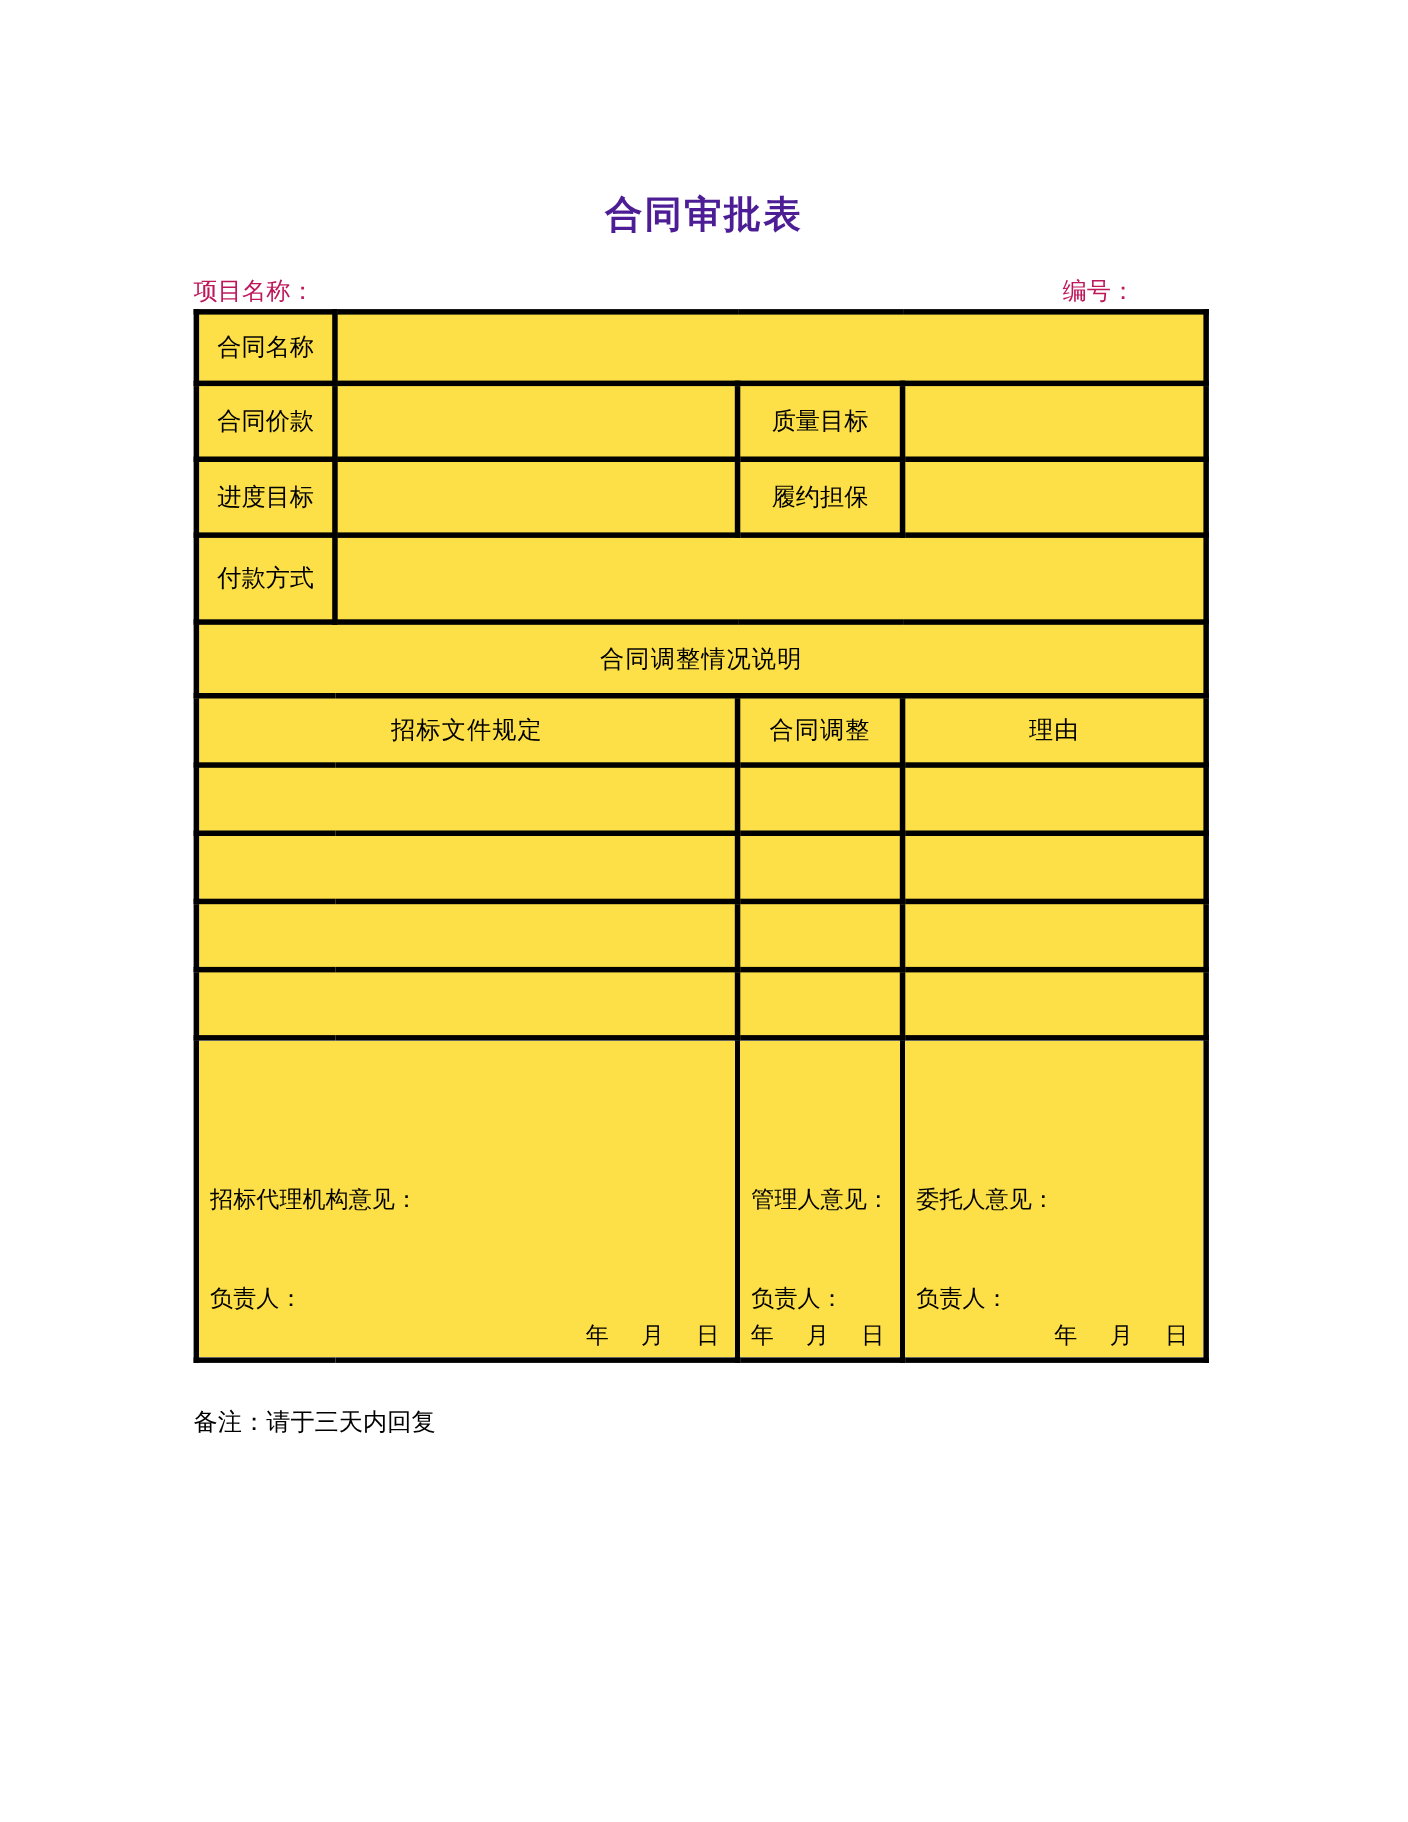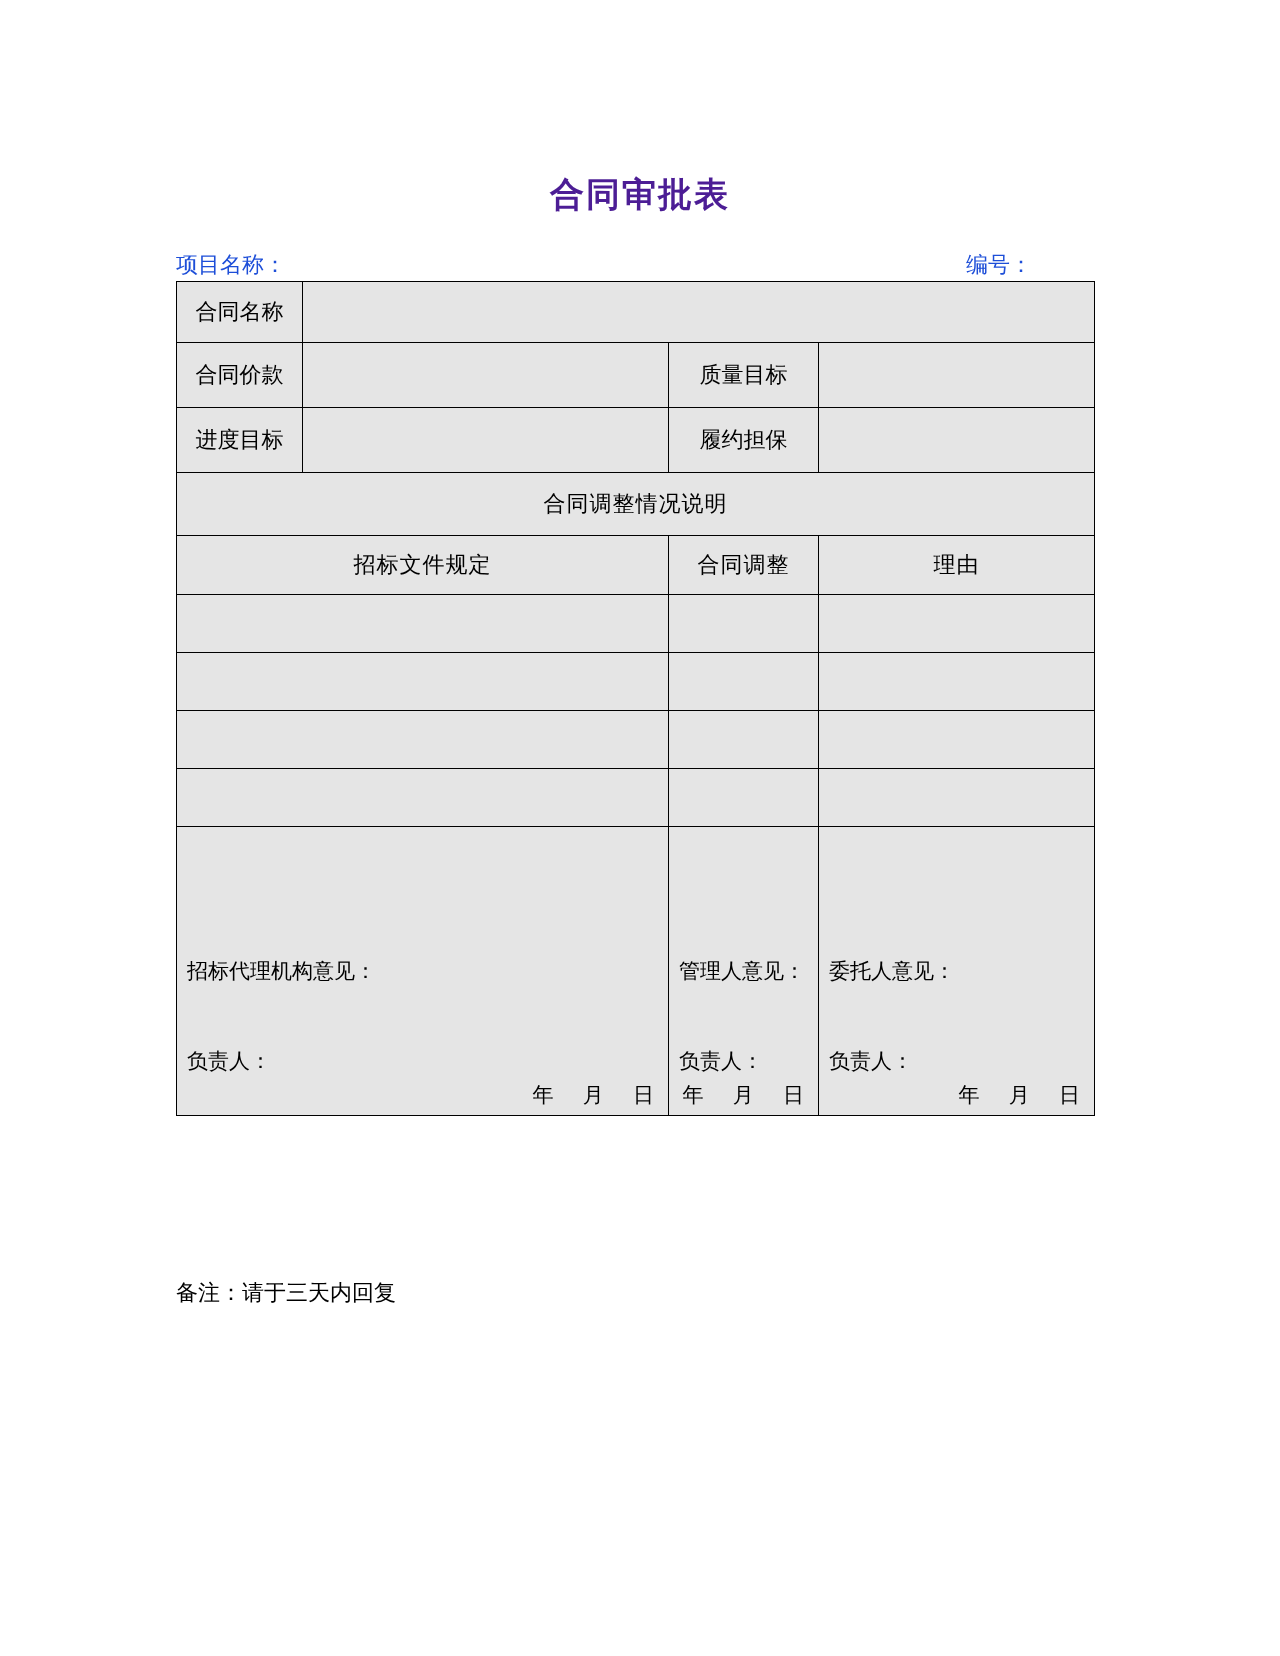--- a/index.html
+++ b/index.html
@@ -38,44 +38,44 @@
   
   .header-line {
     position: absolute;
     left: 176px;
     top: 250px;
     width: 918px;
     display: flex;
     justify-content: space-between;
     align-items: flex-end;
     font-size: 22px;
-    color: #1d4ed8;
+    color: #be185d;
   }
   .header-line .label-left { white-space: nowrap; }
   .header-line .label-right {
     white-space: nowrap;
     margin-right: 62px;
   }
 
   
   .form-table {
     position: absolute;
     left: 176px;
     top: 281px;
     width: 918px;
     border-collapse: collapse;
     table-layout: fixed;
     font-size: 22px;
     color: #000;
   }
   .form-table td {
-    border: 1px solid #000000;
+    border: 5px solid #000000;
     padding: 0 10px;
     vertical-align: middle;
-    background: #e5e5e5;
+    background: #fde047;
   }
   .lbl {
     text-align: center;
     white-space: nowrap;
   }
   .val { }
 
   .r-name   td { height: 60px; }
   .r-pair   td { height: 64px; }
   .r-pay    td { height: 74px; }
@@ -166,20 +166,24 @@
         <td class="val"></td>
       </tr>
 
       <tr class="r-pair">
         <td class="lbl">进度目标</td>
         <td class="val"></td>
         <td class="lbl">履约担保</td>
         <td class="val"></td>
       </tr>
 
+      <tr class="r-pay">
+        <td class="lbl">付款方式</td>
+        <td class="val" colspan="3"></td>
+      </tr>
 
       <tr class="r-adjhdr">
         <td class="adj-header-cell" colspan="4">合同调整情况说明</td>
       </tr>
 
       <tr class="r-colhdr">
         <td class="col-head" colspan="2">招标文件规定</td>
         <td class="col-head" colspan="1">合同调整</td>
         <td class="col-head" colspan="1">理由</td>
       </tr>

